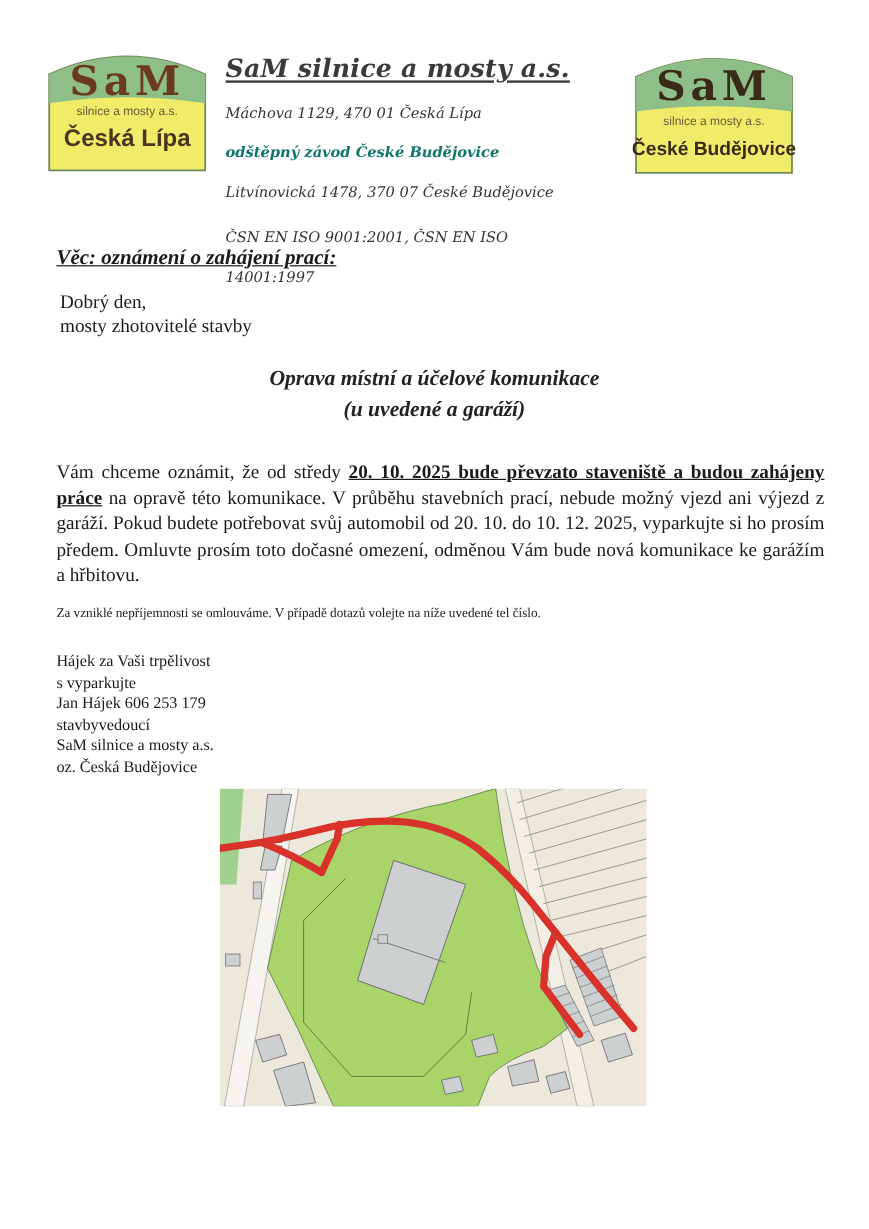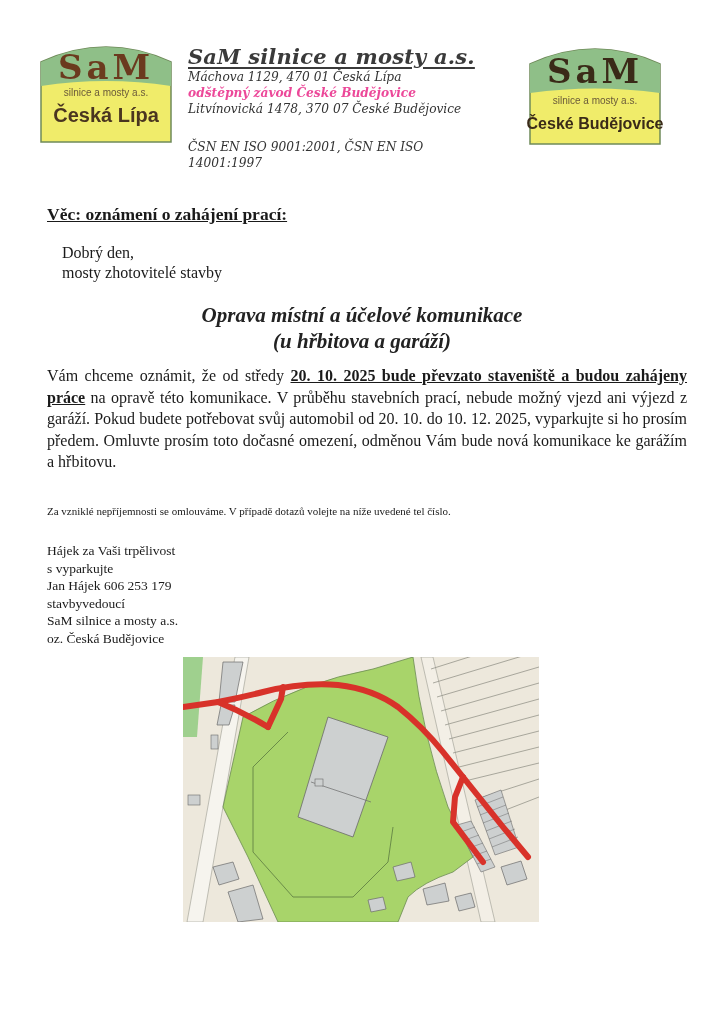--- a/index.html
+++ b/index.html
@@ -6,29 +6,29 @@
   body { width:724px; height:1024px; position:relative; overflow:hidden; font-family:"Liberation Serif", serif; color:#1a1a1a; }
   .abs { position:absolute; }
 
   
   .logo { position:absolute; width:136px; height:108px; }
   .logo svg { width:100%; height:100%; display:block; }
 
   
   .company { left:188px; top:44px; width:320px; font-family:"DejaVu Serif", serif; }
   .company-name { font-style:italic; font-weight:bold; font-size:21px; color:#3a3a3a; text-decoration:underline; text-decoration-thickness:2px; text-underline-offset:3px; letter-spacing:0.2px; white-space:nowrap; }
-  .company-line { font-style:italic; font-size:12.2px; line-height:16px; color:#333; white-space:nowrap; }
-  .company-line.bold { font-weight:bold; color:#ec4899; }
+  .company-line { font-style:italic; font-size:12.2px; line-height:16px; color:#333; white-space:nowrap;margin-top:17px; }
+  .company-line.bold { font-weight:bold; color:#0f766e; }
   .iso { margin-top:22px; }
 
   
-  .subject { left:47px; top:204px; font-size:17.5px; font-weight:bold; text-decoration:underline; white-space:nowrap; }
-  .greeting { left:62px; top:243px; font-size:16px; line-height:20px; }
-  .title { left:0; width:724px; top:302px; text-align:center; font-size:21px; font-weight:bold; font-style:italic; line-height:26px; color:#222; }
-  .para { left:47px; top:365px; width:640px; font-size:16px; line-height:21.5px; text-align:justify; }
+  .subject { left:47px; top:204px; font-size:17.5px; font-weight:bold; text-decoration:underline; white-space:nowrap;font-style:italic; }
+  .greeting { left:50px; top:243px; font-size:16px; line-height:20px; }
+  .title { left:0; width:724px; top:302px; text-align:center; font-size:18px; font-weight:bold; font-style:italic; line-height:26px; color:#222; }
+  .para { left:47px; top:383px; width:640px; font-size:16px; line-height:21.5px; text-align:justify; }
   .para b { text-decoration:underline; }
   .para2 { left:47px; top:505px; font-size:11px; white-space:nowrap; }
   .sign { left:47px; top:542px; font-size:13.5px; line-height:17.5px; }
 
   
   .map { left:183px; top:657px; width:356px; height:265px; overflow:hidden; }
   .map svg { display:block; }
 </style>
 </head>
 <body>
@@ -64,21 +64,21 @@
 
 <div class="abs subject">Věc: oznámení o zahájení prací:</div>
 
 <div class="abs greeting">
   <div>Dobrý den,</div>
   <div>mosty zhotovitelé stavby</div>
 </div>
 
 <div class="abs title">
   <div>Oprava místní a účelové komunikace</div>
-  <div>(u hřbitova a garáží)</div>
+  <div>(u uvedené a garáží)</div>
 </div>
 
 <div class="abs para"><span>Vám chceme oznámit, že od středy </span><b>20. 10. 2025 bude převzato staveniště a budou zahájeny práce</b><span> na opravě této komunikace. V průběhu stavebních prací, nebude možný vjezd ani výjezd z garáží. Pokud budete potřebovat svůj automobil od 20. 10. do 10. 12. 2025, vyparkujte si ho prosím předem. Omluvte prosím toto dočasné omezení, odměnou Vám bude nová komunikace ke garážím a hřbitovu.</span></div>
 
 <div class="abs para2">Za vzniklé nepříjemnosti se omlouváme. V případě dotazů volejte na níže uvedené tel číslo.</div>
 
 <div class="abs sign">
   <div>Hájek za Vaši trpělivost</div>
   <div>s vyparkujte</div>
   <div>Jan Hájek 606 253 179</div>

